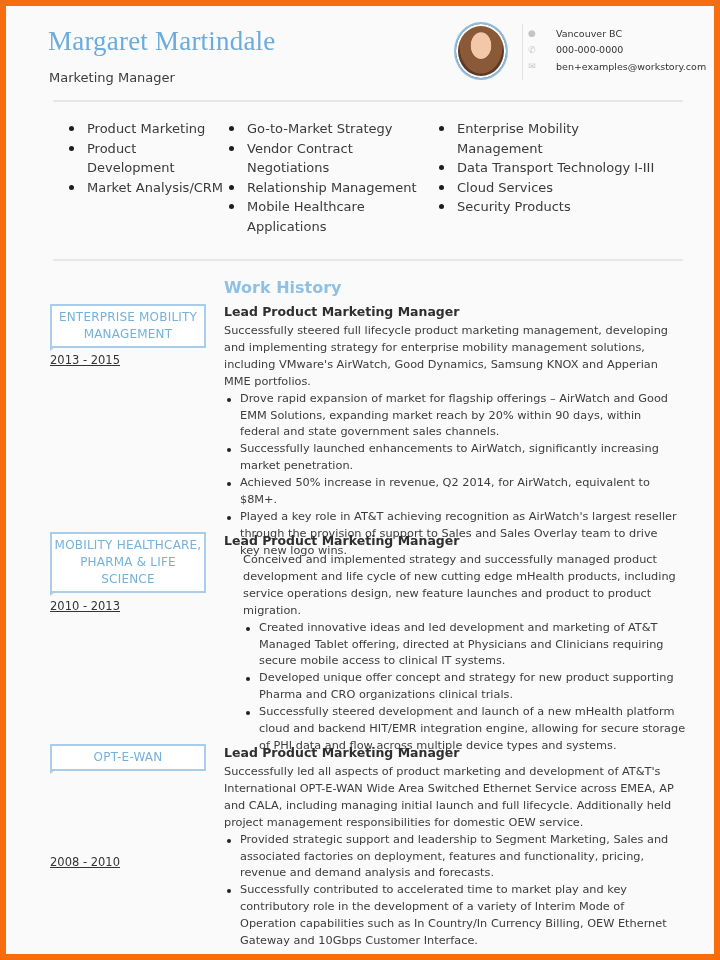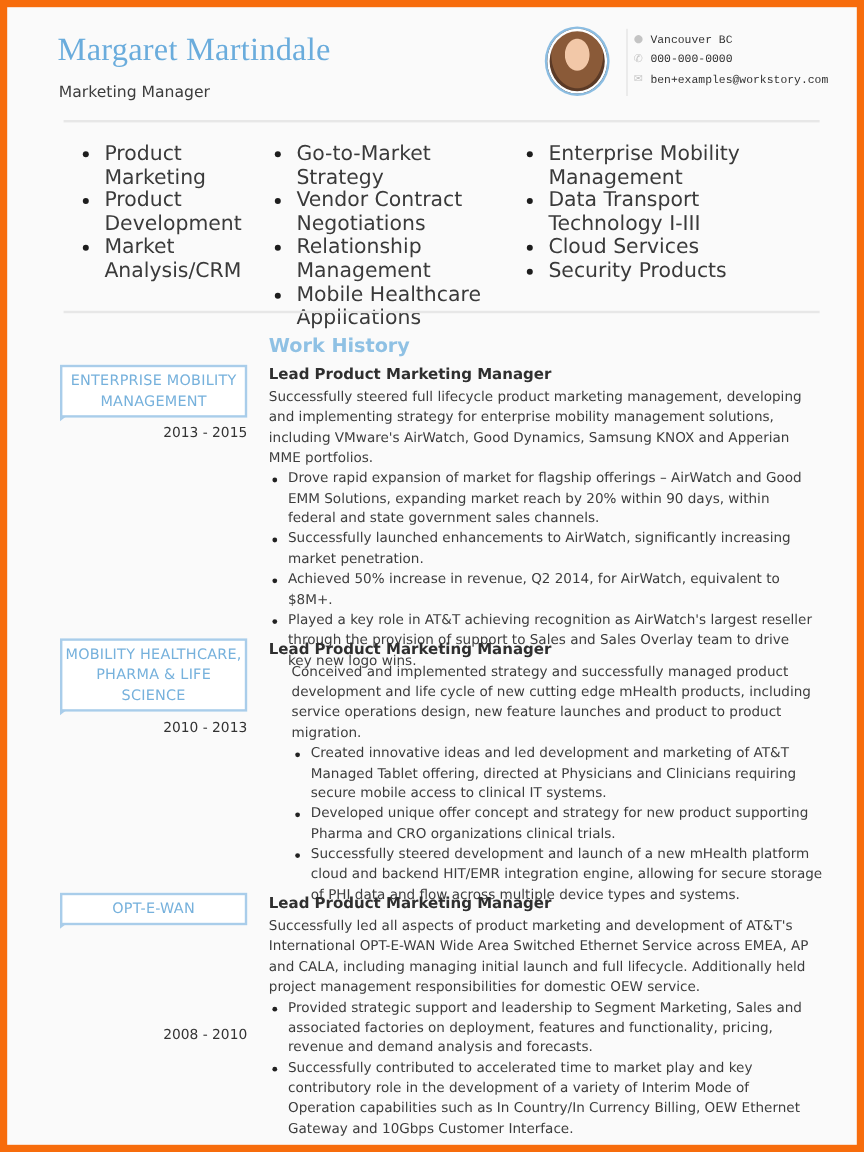--- a/index.html
+++ b/index.html
@@ -37,29 +37,29 @@
     .contact-divider {
       position: absolute; left: 516px; top: 18px;
       width: 1px; height: 56px; background: #e2e2e2;
     }
     .contact {
       position: absolute; left: 520px; top: 19px;
       font-size: 9.5px; color: #333;
     }
     .contact-row { display: flex; align-items: center; height: 16.5px; }
     .contact-icon { width: 12px; color: #c4c4c4; font-size: 9px; text-align: center; }
-    .contact-text { margin-left: 4px; font-family: Liberation Mono, monospace; }
+    .contact-text { margin-left: 18px; }
     .hr {
       position: absolute; left: 47px; width: 630px; height: 2px;
       background: #e7e7e7;
     }
     
     .skills {
       position: absolute; left: 60px; top: 113px;
-      display: flex; font-size: 17px; line-height: 19.6px; color: #3a3a3a;
+      display: flex; font-size: 13px; line-height: 19.6px; color: #3a3a3a;
     }
     .skill-col { list-style: none; }
     .skill-col li { position: relative; padding-left: 21px; }
     .skill-col li::before {
       content: ""; position: absolute; left: 3px; top: 7px;
       width: 5px; height: 5px; border-radius: 50%; background: #1d1d1d;
     }
     .col1 { width: 160px; }
     .col2 { width: 210px; }
     .col3 { width: 230px; }
@@ -77,22 +77,22 @@
       text-align: center; padding: 3px 2px;
       letter-spacing: 0.2px;
     }
     .tag::after {
       content: ""; position: absolute; left: -2px; bottom: -5px;
       width: 0; height: 0;
       border-left: 5px solid #a9cdea;
       border-bottom: 4px solid transparent;
     }
     .dates {
-      position: absolute; left: 44px; width: 156px; text-align: right;
-      font-size: 11.5px; color: #333;
+      position: absolute; left: 44px; width: 156px; text-align: left;
+      font-size: 11.5px; color: #333; text-decoration: underline;
     }
     .role {
       position: absolute; left: 218px;
       font-size: 12.5px; font-weight: bold; color: #2f2f2f;
     }
     .desc {
       position: absolute; left: 218px; width: 455px;
       font-size: 11.3px; line-height: 16.9px; color: #3c3c3c;
     }
     .bullets { list-style: none; }

